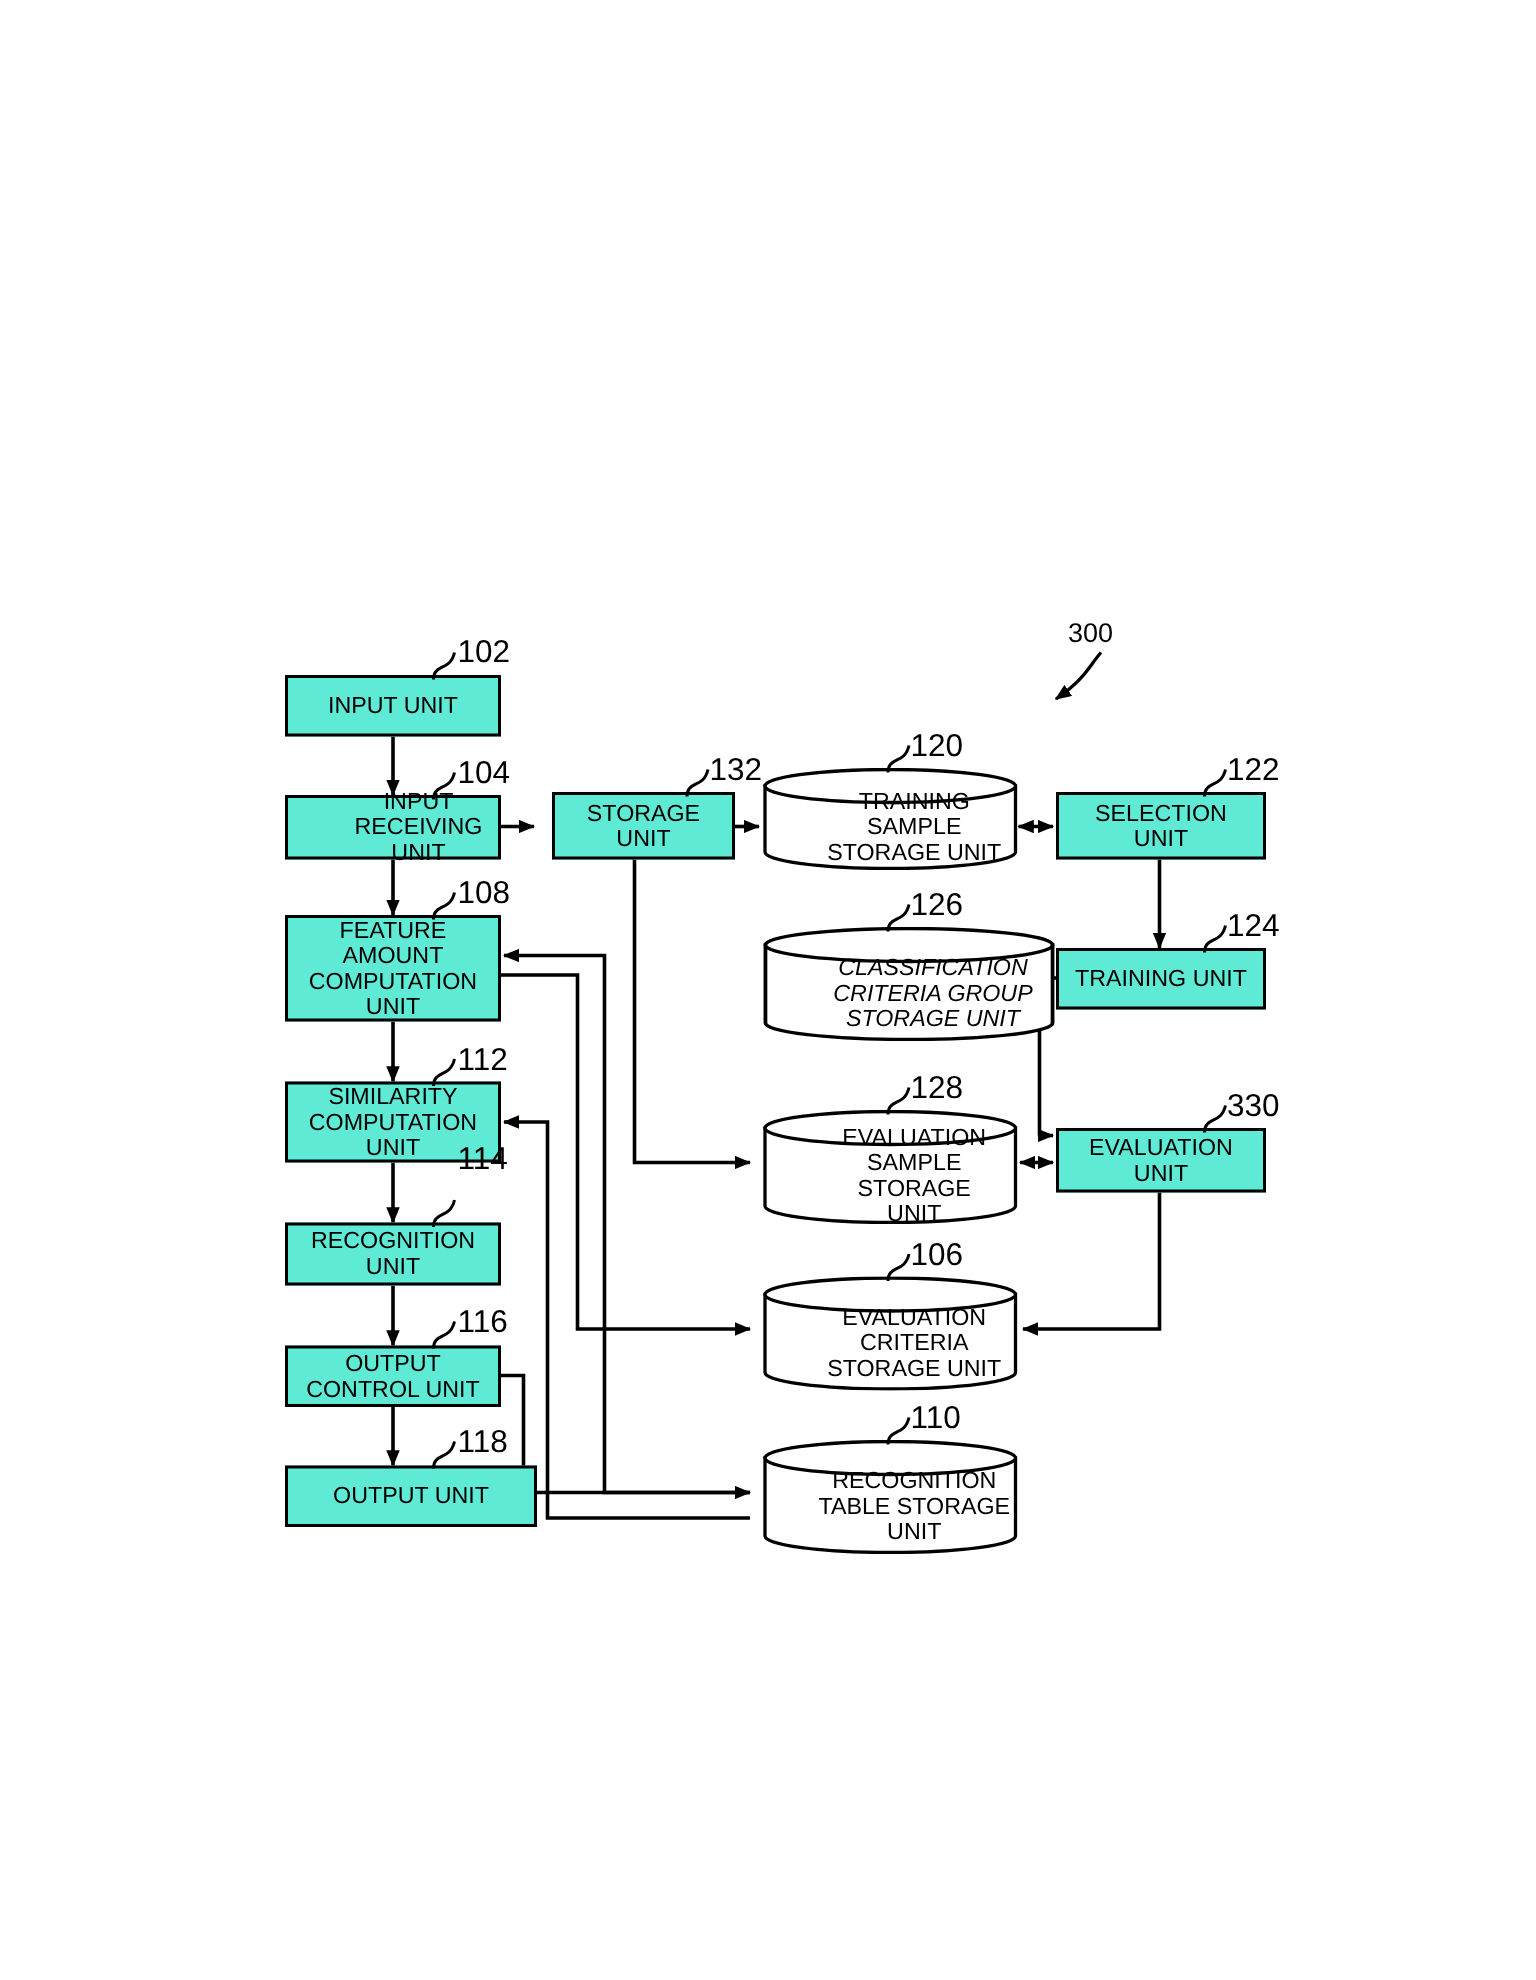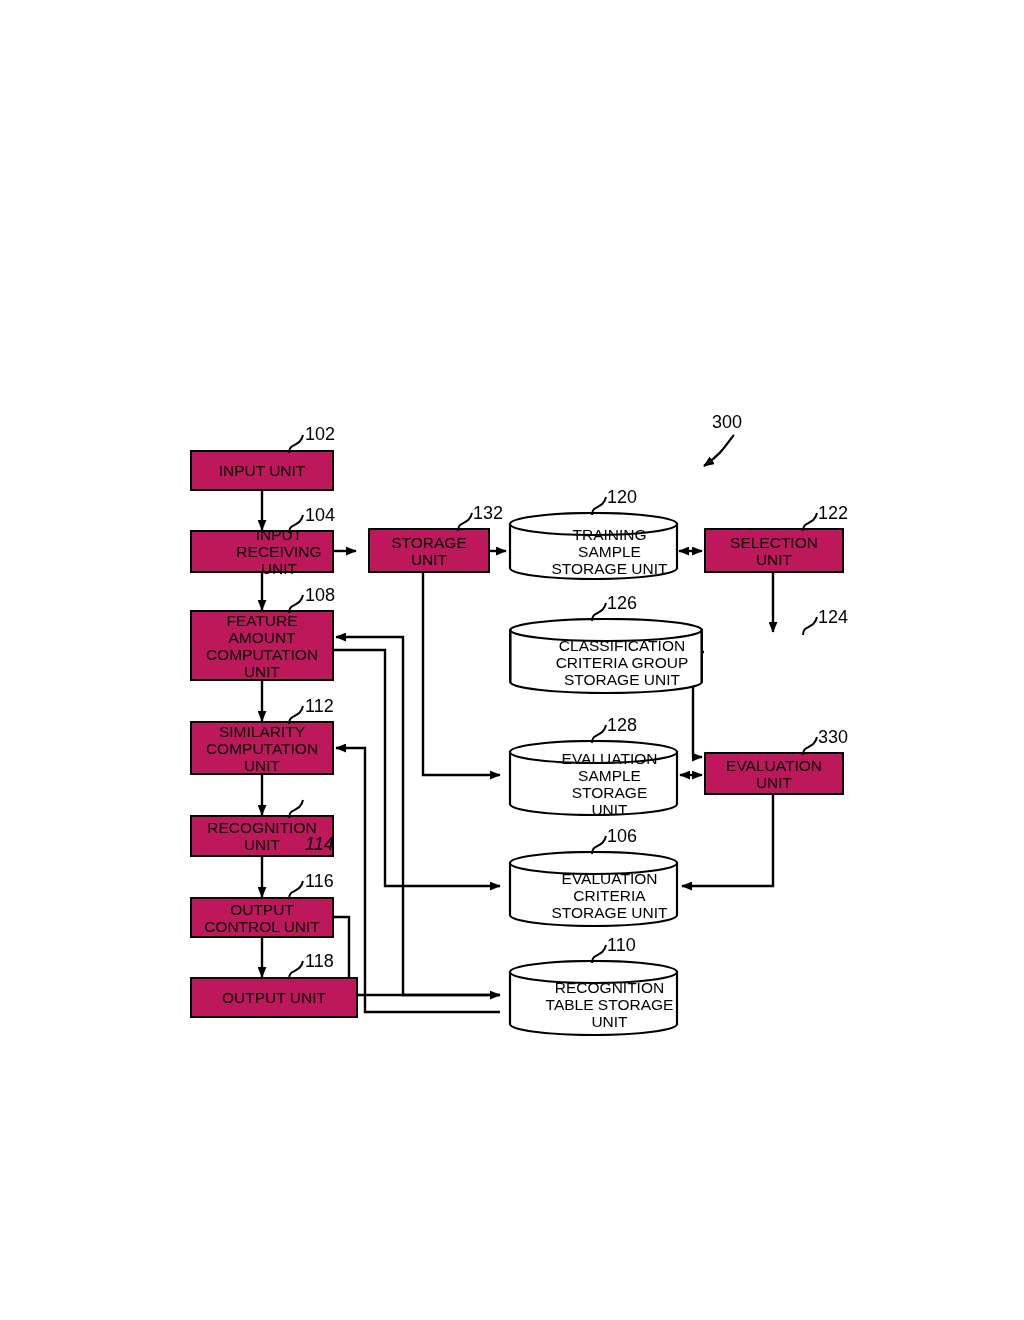--- a/index.html
+++ b/index.html
@@ -27,37 +27,37 @@
   .figtitle{
     position:absolute;left:0;top:330px;width:1024px;text-align:center;
     font-size:36px;letter-spacing:0.5px;
   }
 
   
   #wires{position:absolute;left:0;top:0;width:1024px;height:1320px;}
 
   
   .box{
-    position:absolute;border:2px solid #000;background:#be185d;
+    position:absolute;border:2px solid #000;background:#5eead4;
     display:flex;align-items:center;justify-content:center;
     text-align:center;font-size:15.5px;line-height:17px;
     box-sizing:border-box;padding:1px 2px;
   }
   .cyl{
     position:absolute;background:transparent;
     display:flex;align-items:center;justify-content:center;
     text-align:center;font-size:15.5px;line-height:17px;
     box-sizing:border-box;
   }
   .cyl .cyl-svg{position:absolute;left:0;top:0;width:100%;height:100%;}
   .cyl .cyl-txt{position:relative;z-index:2;width:100%;padding:0 1px;box-sizing:border-box;margin-left:32px;}
 
   
   .ref{
-    position:absolute;font-size:18px;line-height:21px;white-space:nowrap;
+    position:absolute;font-size:21px;line-height:21px;white-space:nowrap;
   }
   .reflead{position:absolute;}
 </style>
 </head>
 <body>
 
 <div id="page">
 
 
 
@@ -151,21 +151,21 @@
   </div>
   <div class="ref" style="left:305px;top:696px;">112</div>
   <svg class="reflead" style="left:286px;top:703px;width:24px;height:24px;" viewBox="0 0 24 24">
     <path d="M3,21 C3,10 14,16 17,3" stroke="#000" stroke-width="2" fill="none"></path>
   </svg>
 
   <div class="box" style="left:190px;top:815px;width:144px;height:42px;">
     <span style="white-space:pre-line">RECOGNITION
 UNIT</span>
   </div>
-  <div class="ref" style="left:305px;top:834px;font-style:italic;">114</div>
+  <div class="ref" style="left:305px;top:762px;">114</div>
   <svg class="reflead" style="left:286px;top:797px;width:24px;height:24px;" viewBox="0 0 24 24">
     <path d="M3,21 C3,10 14,16 17,3" stroke="#000" stroke-width="2" fill="none"></path>
   </svg>
 
   <div class="box" style="left:190px;top:897px;width:144px;height:41px;">
     <span style="white-space:pre-line">OUTPUT
 CONTROL UNIT</span>
   </div>
   <div class="ref" style="left:305px;top:871px;">116</div>
   <svg class="reflead" style="left:286px;top:878px;width:24px;height:24px;" viewBox="0 0 24 24">
@@ -195,21 +195,21 @@
       <ellipse cx="85.5" cy="12" rx="83.5" ry="11" fill="#fff" stroke="#000" stroke-width="2.2"></ellipse>
     </svg>
     <span class="cyl-txt" style="white-space:pre-line;padding-top:11px;">TRAINING SAMPLE
 STORAGE UNIT</span>
   </div>
   <div class="ref" style="left:607px;top:487px;">120</div>
   <svg class="reflead" style="left:589px;top:494px;width:24px;height:24px;" viewBox="0 0 24 24">
     <path d="M3,21 C3,10 14,16 17,3" stroke="#000" stroke-width="2" fill="none"></path>
   </svg>
 
-  <div class="cyl" style="left:508px;top:618px;width:196px;height:76px;">
+  <div class="cyl" style="left:508px;top:618px;width:196px;height:76px;font-style:italic;">
     <svg class="cyl-svg" viewBox="0 0 171 76" preserveAspectRatio="none">
       <path d="M2,12 L2,64 A83.5,11 0 0 0 169,64 L169,12 Z" fill="#fff" stroke="#000" stroke-width="2.2"></path>
       <ellipse cx="85.5" cy="12" rx="83.5" ry="11" fill="#fff" stroke="#000" stroke-width="2.2"></ellipse>
     </svg>
     <span class="cyl-txt" style="white-space:pre-line;padding-top:12px;">CLASSIFICATION
 CRITERIA GROUP
 STORAGE UNIT</span>
   </div>
   <div class="ref" style="left:607px;top:593px;">126</div>
   <svg class="reflead" style="left:589px;top:600px;width:24px;height:24px;" viewBox="0 0 24 24">
@@ -260,20 +260,23 @@
 
   <div class="box" style="left:704px;top:528px;width:140px;height:45px;">
     <span style="white-space:pre-line">SELECTION
 UNIT</span>
   </div>
   <div class="ref" style="left:818px;top:503px;">122</div>
   <svg class="reflead" style="left:800px;top:510px;width:24px;height:24px;" viewBox="0 0 24 24">
     <path d="M3,21 C3,10 14,16 17,3" stroke="#000" stroke-width="2" fill="none"></path>
   </svg>
 
+  <div class="box" style="left:704px;top:632px;width:140px;height:41px;">
+    <span>TRAINING UNIT</span>
+  </div>
   <div class="ref" style="left:818px;top:607px;">124</div>
   <svg class="reflead" style="left:800px;top:614px;width:24px;height:24px;" viewBox="0 0 24 24">
     <path d="M3,21 C3,10 14,16 17,3" stroke="#000" stroke-width="2" fill="none"></path>
   </svg>
 
   <div class="box" style="left:704px;top:752px;width:140px;height:43px;">
     <span style="white-space:pre-line">EVALUATION
 UNIT</span>
   </div>
   <div class="ref" style="left:818px;top:727px;">330</div>

